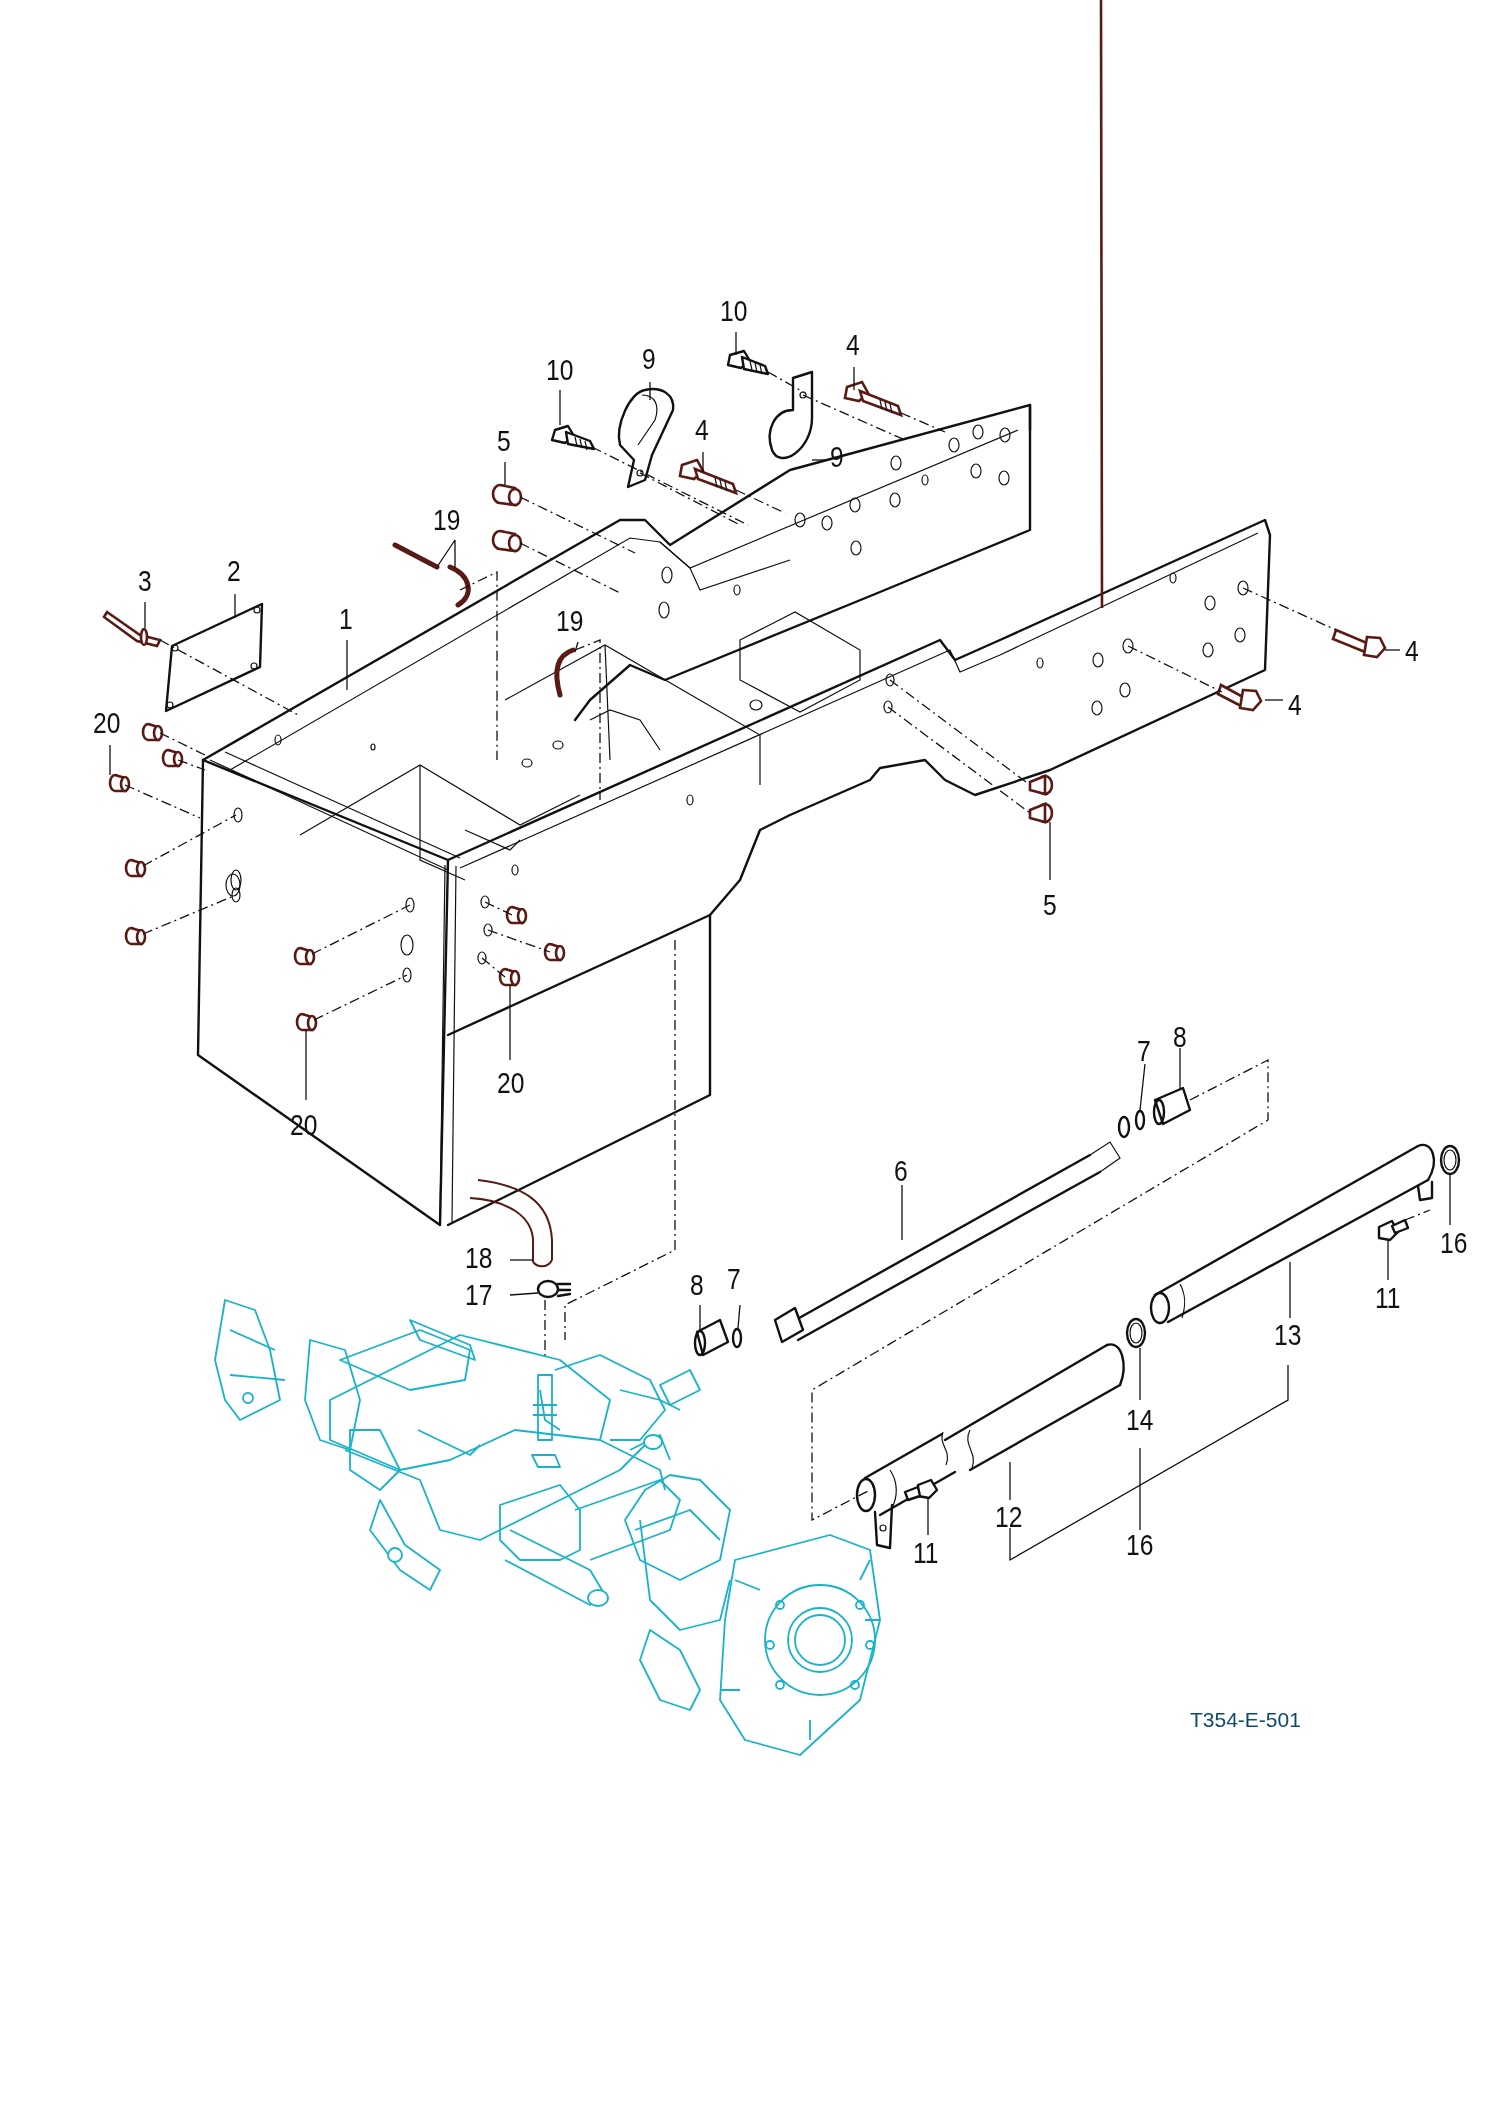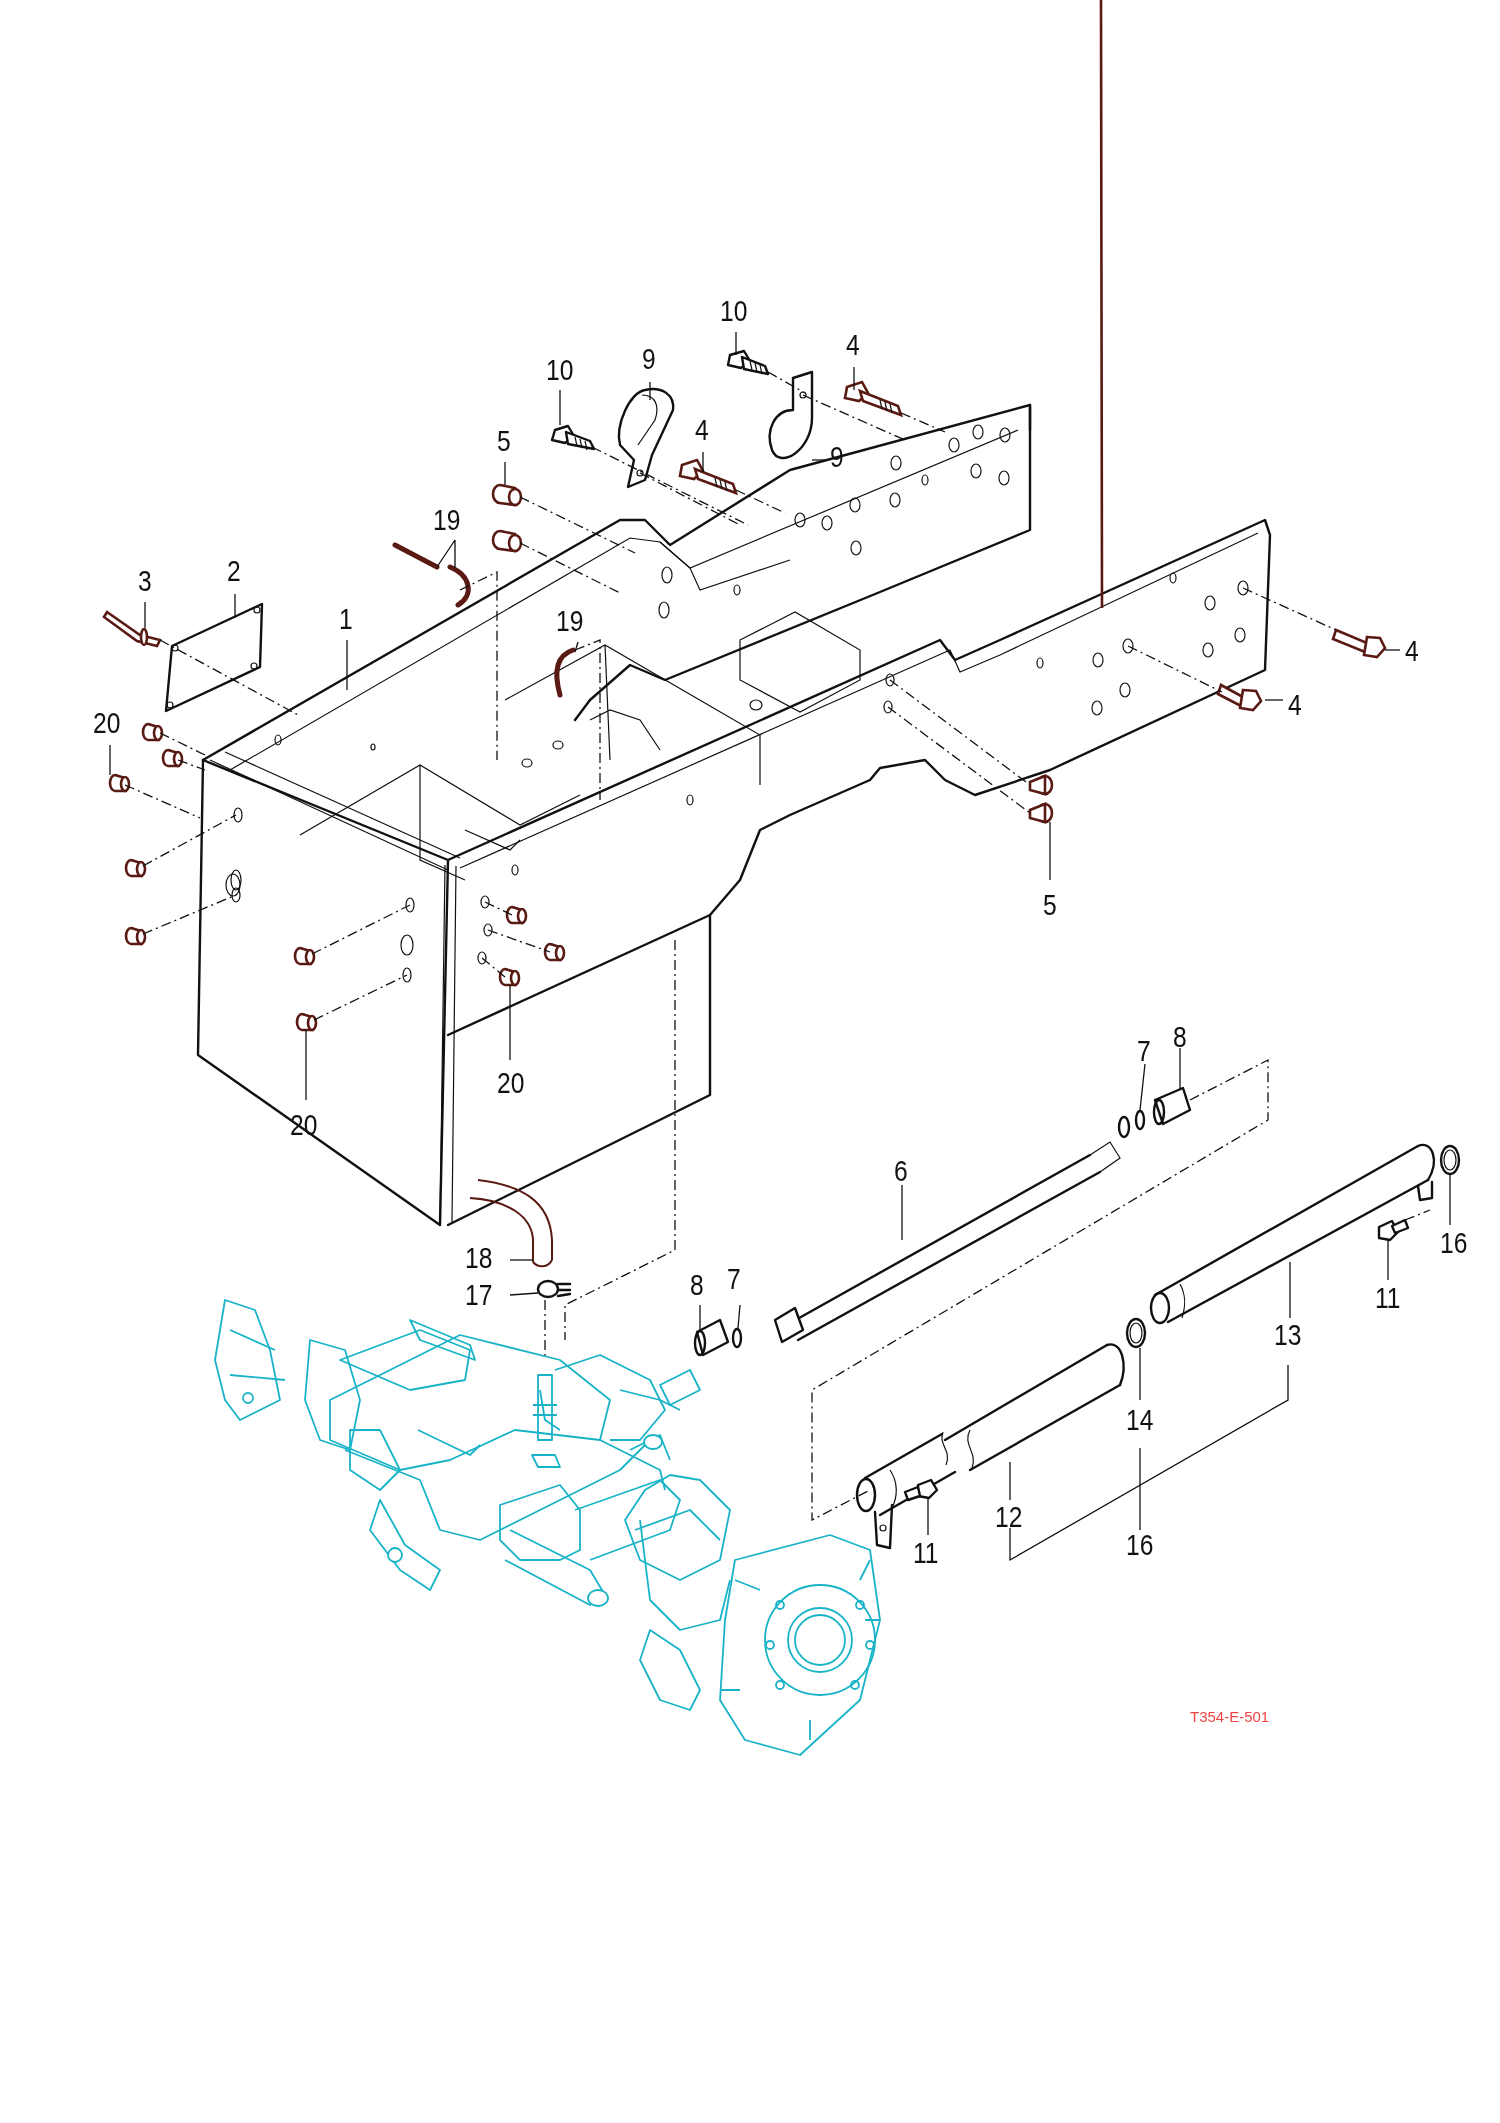--- a/index.html
+++ b/index.html
@@ -1,21 +1,21 @@
 <!DOCTYPE html>
 <html><head>
 <meta charset="utf-8">
 <style>
   html, body { margin: 0; padding: 0; background: #ffffff; }
   body { width: 1500px; height: 2123px; position: relative; overflow: hidden;
          font-family: "Liberation Sans", sans-serif; }
   #stage { position: absolute; left: 0; top: 0; width: 1500px; height: 2123px; }
   .callout { position: absolute; font-family: "Liberation Sans", sans-serif; font-size: 30px;
              color: #111; transform: scaleX(0.82); transform-origin: left top; line-height: 1; }
-  .code { position: absolute; left: 1190px; top: 1708px; font-size: 15px; color: #ef4444;
+  .code { position: absolute; left: 1190px; top: 1708px; font-size: 21px; color: #0c4a6e;
           font-family: "Liberation Sans", sans-serif; }
 </style>
 </head>
 <body>
 
 <div id="stage">
 <svg width="1500" height="2123" viewBox="0 0 1500 2123" xmlns="http://www.w3.org/2000/svg">
   <defs>
     <style>
       .k { stroke:#111; fill:none; stroke-width:2.4; stroke-linejoin:round; stroke-linecap:round; }

